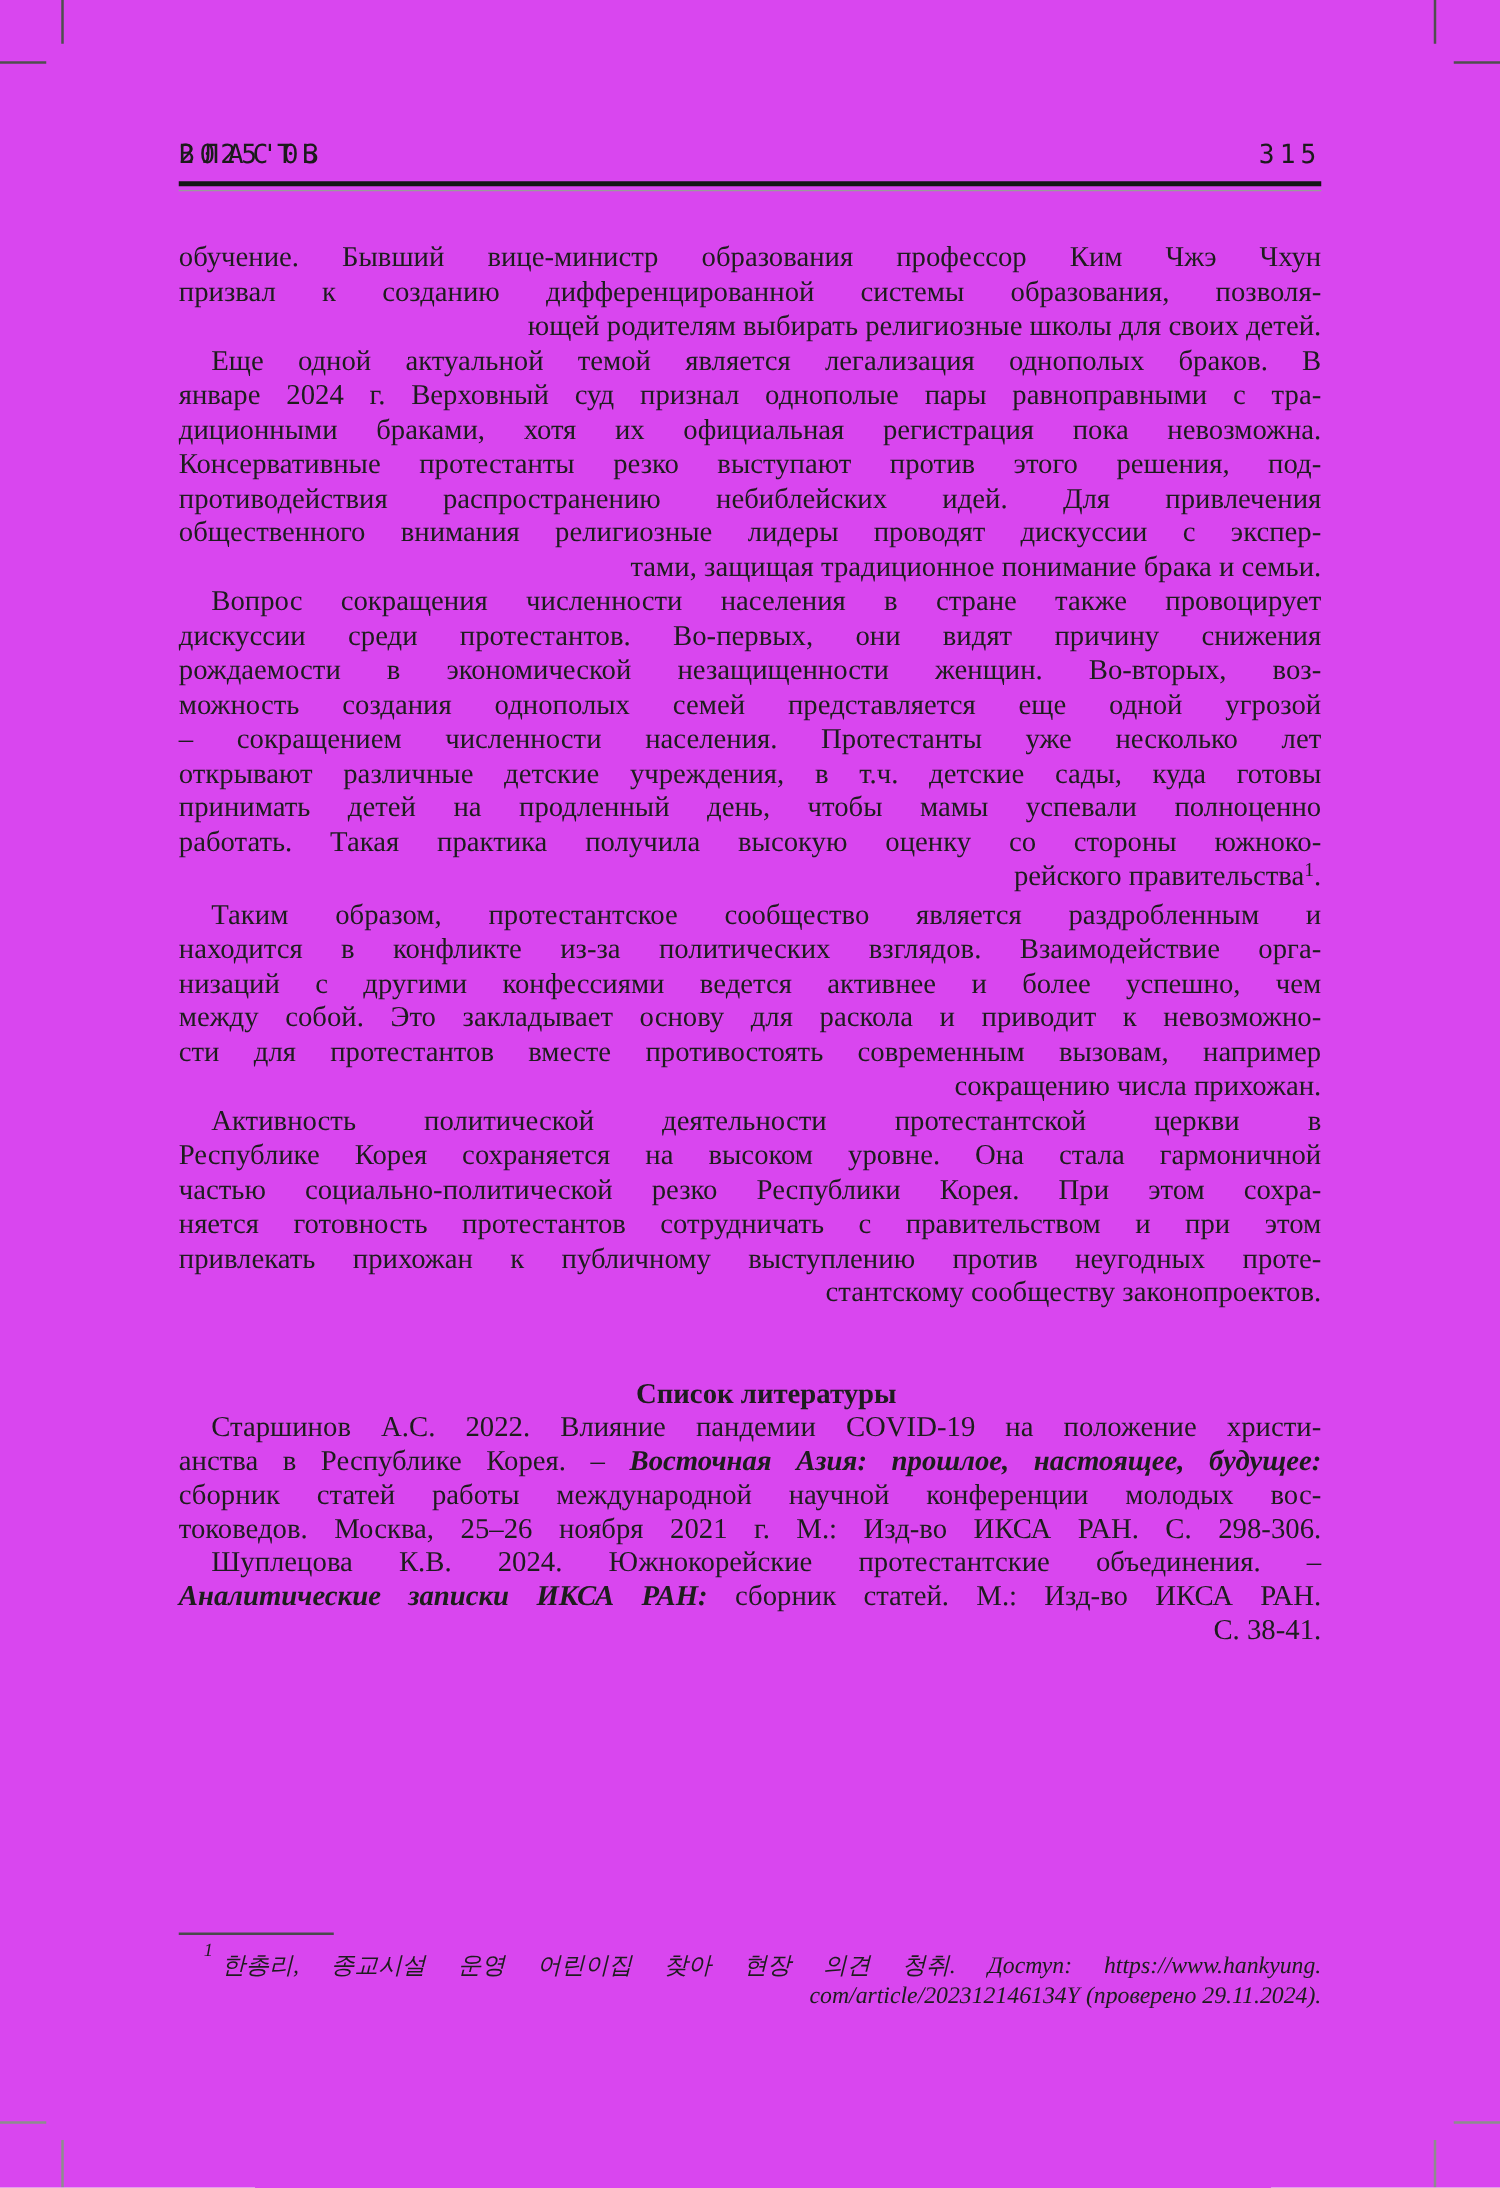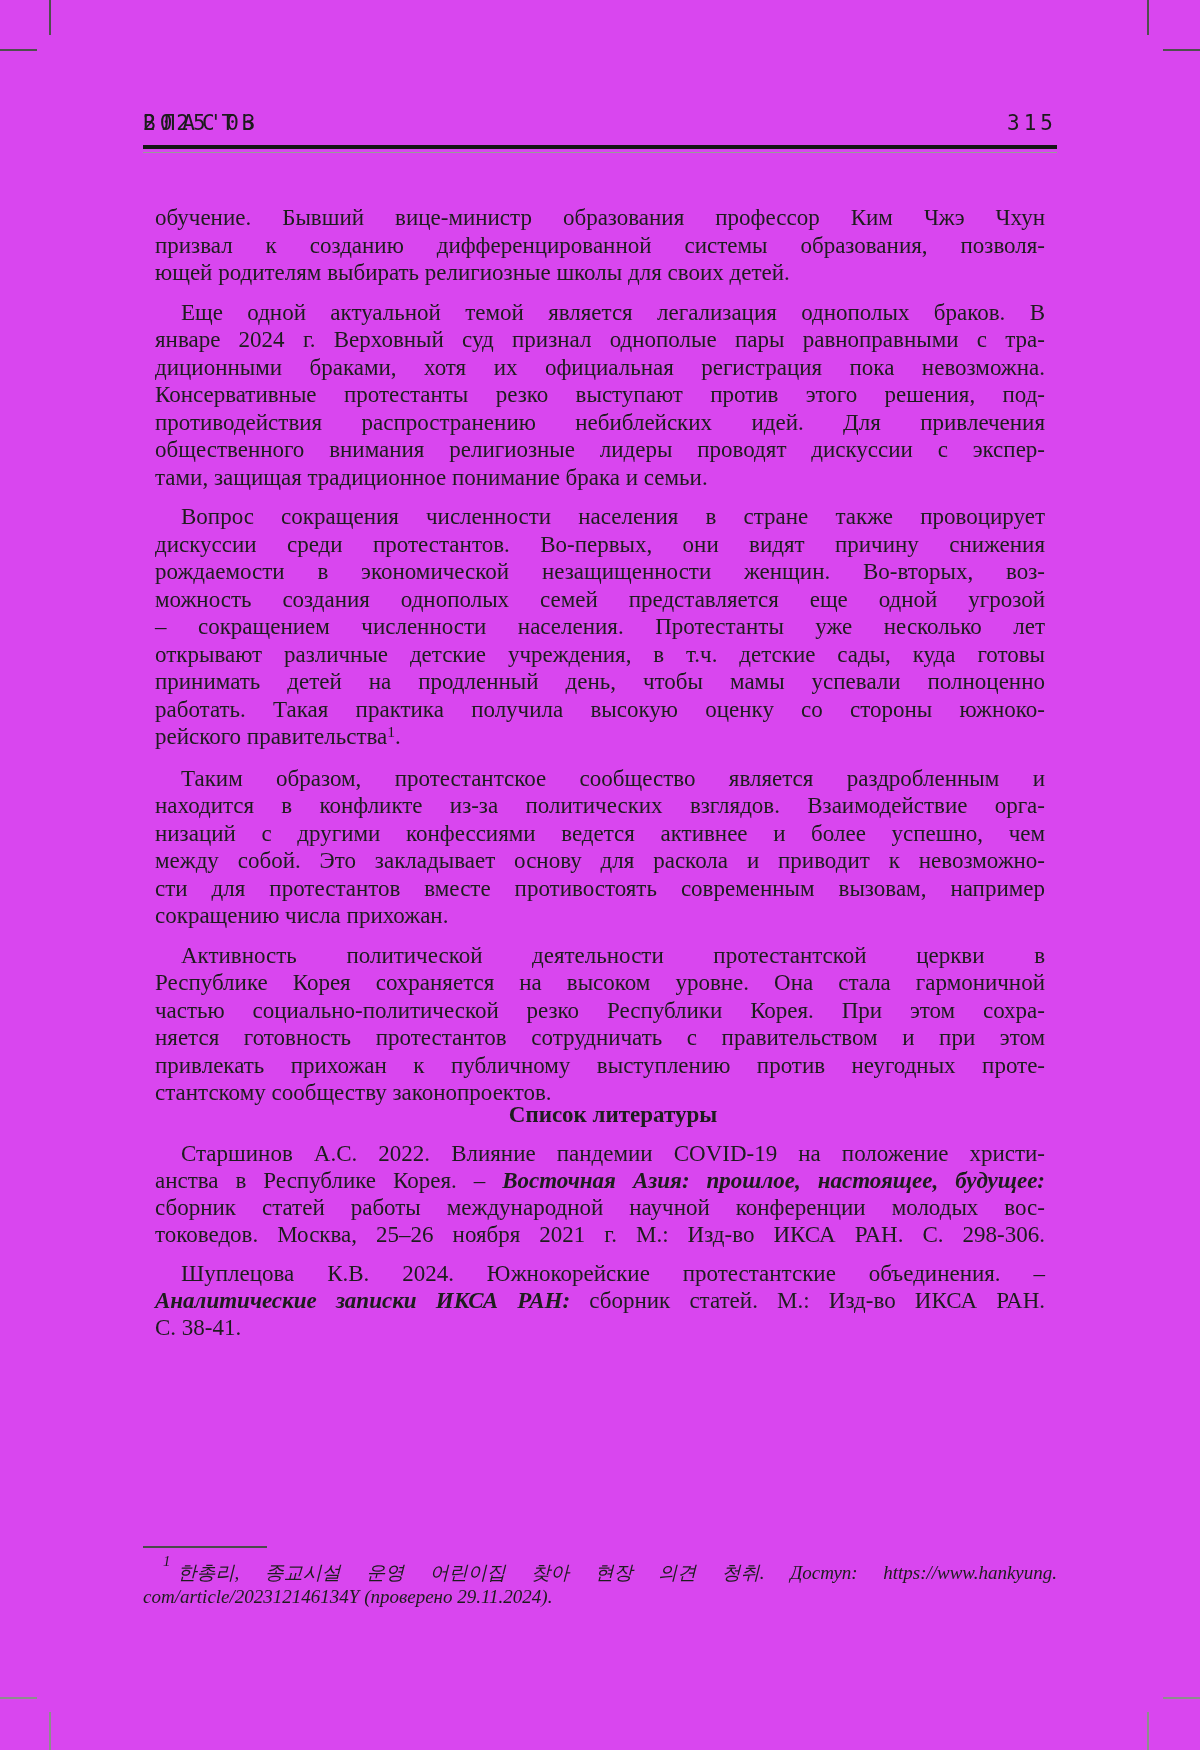--- a/index.html
+++ b/index.html
@@ -25,24 +25,24 @@
   .hdr .jtitle{position:absolute;left:0;right:0;top:0;text-align:left;letter-spacing:7px;}
   .hdr .pnum{position:absolute;right:0;top:0;letter-spacing:4px;}
   .rule-thick{position:absolute;top:145px;left:143px;width:914px;height:4px;background:#151515;}
   .rule-thin{position:absolute;top:152px;left:143px;width:914px;height:1px;background:#9a9a9a;}
 
   
   .bodytxt{
     position:absolute;top:192px;left:143px;width:914px;
     font-size:23px;line-height:27.5px;
   }
-  .para{margin:12px;}
+  .para{margin:0;}
   .bl{display:block;text-align:center;}
   .jl{text-align:justify;text-align-last:justify;}
-  .ll{text-align:left;}
+  .ll{text-align:right;}
   .ind{text-indent:26px;}
   .supref{font-size:0.68em;vertical-align:baseline;position:relative;top:-0.45em;}
 
   
   .bib{
     position:absolute;top:1101px;left:143px;width:914px;
     font-size:23px;line-height:27px;
   }
   .bib-heading{font-weight:bold;text-indent:26px;}
   .it{font-style:italic;font-weight:bold;}

